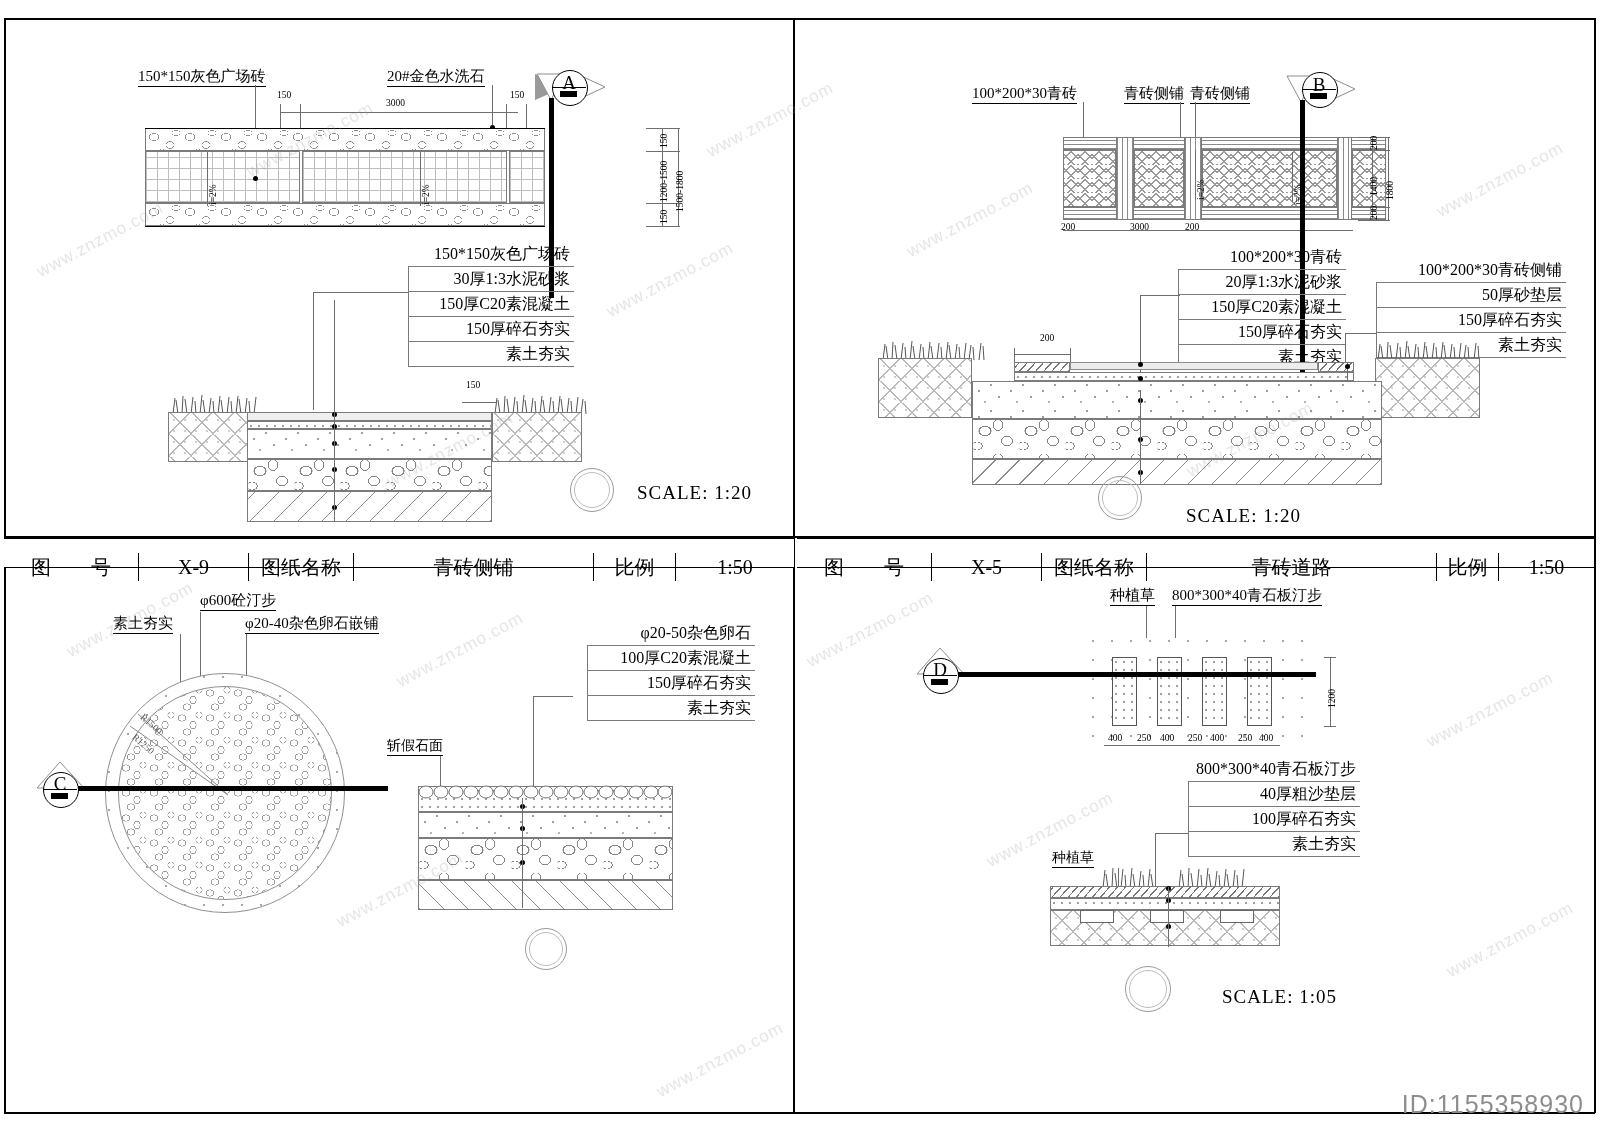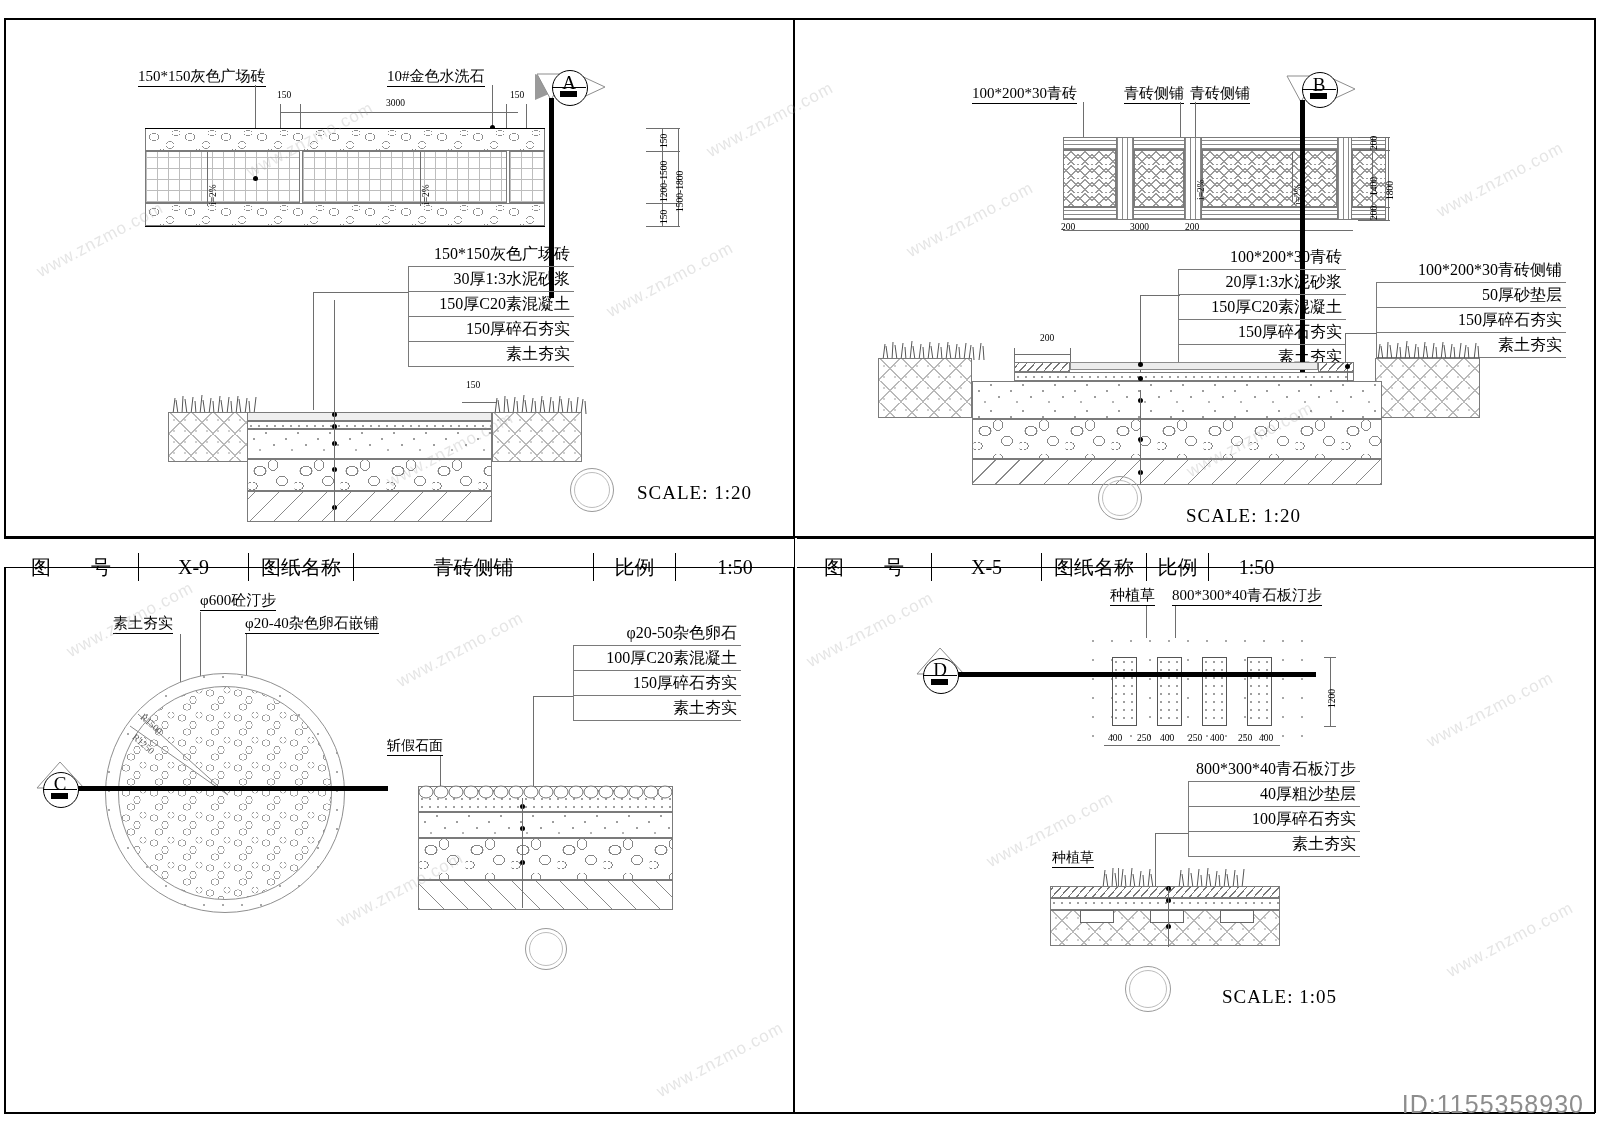--- a/index.html
+++ b/index.html
@@ -178,21 +178,21 @@
   <div class="frame-line v-divider"></div>
   <div class="frame-line h-top-l"></div>
   <div class="frame-line h-top-r"></div>
   <div class="frame-line h-bot"></div>
   <div class="frame-line v-left"></div>
   <div class="frame-line v-right"></div>
 
   <div class="lbl u" style="left:138px;top:68px;">150*150灰色广场砖</div>
   <div class="ln" style="left:255px;top:85px;width:1px;height:44px;"></div>
 
-  <div class="lbl u" style="left:387px;top:68px;">10#金色水洗石</div>
+  <div class="lbl u" style="left:387px;top:68px;">20#金色水洗石</div>
   <div class="ln" style="left:492px;top:85px;width:1px;height:42px;"></div>
   <div class="dot" style="left:490px;top:125px;"></div>
 
   <div class="dimline" style="left:280px;top:112px;width:238px;"></div>
   <div class="lbl xs" style="left:277px;top:90px;">150</div>
   <div class="lbl xs" style="left:386px;top:98px;">3000</div>
   <div class="lbl xs" style="left:510px;top:90px;">150</div>
   <div class="dimv" style="left:280px;top:104px;height:24px;"></div>
   <div class="dimv" style="left:300px;top:104px;height:24px;"></div>
   <div class="dimv" style="left:506px;top:104px;height:24px;"></div>
@@ -414,20 +414,21 @@
   <div class="dot" style="left:1345px;top:364px;"></div>
 
   <div class="circ-plain" style="left:1098px;top:476px;width:42px;height:42px;"></div>
   <div class="circ-plain inner" style="left:1102px;top:480px;width:34px;height:34px;"></div>
   <div class="scale-txt" style="left:1186px;top:505px;">SCALE: 1:20</div>
 
   <div class="titlebar" style="left:797px;top:538px;width:797px;">
     <div class="tb-cell sp" style="width:135px;">图　号</div>
     <div class="tb-cell" style="width:110px;">X-5</div>
     <div class="tb-cell" style="width:105px;">图纸名称</div>
+    <div class="tb-cell" style="width:290px;">青砖道路</div>
     <div class="tb-cell" style="width:62px;">比例</div>
     <div class="tb-cell" style="width:95px;">1:50</div>
   </div>
 
   <div class="lbl u" style="left:200px;top:592px;">φ600砼汀步</div>
   <div class="ln" style="left:200px;top:612px;width:1px;height:28px;"></div>
   <div class="ln" style="left:200px;top:640px;width:1px;height:44px;"></div>
   <div class="dot" style="left:198px;top:680px;"></div>
 
   <div class="lbl u" style="left:113px;top:615px;">素土夯实</div>
@@ -455,21 +456,21 @@
     <div class="ltr" style="left:7px;top:13px;">C</div>
     <div class="hl" style="left:7px;top:29px;width:34px;"></div>
     <div class="bar" style="left:15px;top:33px;"></div>
   </div>
   <div class="thick" style="left:78px;top:786px;width:310px;height:5px;"></div>
 
   <div class="lbl u" style="left:387px;top:738px;font-size:14px;">斩假石面</div>
   <div class="ln" style="left:440px;top:756px;width:1px;height:42px;"></div>
   <div class="dot" style="left:438px;top:792px;"></div>
 
-  <div class="stack" style="left:573px;top:621px;width:168px;">
+  <div class="stack" style="left:587px;top:621px;width:168px;">
     <div class="row first">φ20-50杂色卵石</div>
     <div class="row">100厚C20素混凝土</div>
     <div class="row">150厚碎石夯实</div>
     <div class="row">素土夯实</div>
     <div class="lbar" style="top:25px;height:75px;"></div>
   </div>
   <div class="ln" style="left:533px;top:696px;width:40px;height:1px;"></div>
   <div class="ln" style="left:533px;top:696px;width:1px;height:102px;"></div>
 
   <div class="hatch-box pat-sand" style="left:418px;top:786px;width:255px;height:26px;"></div>

